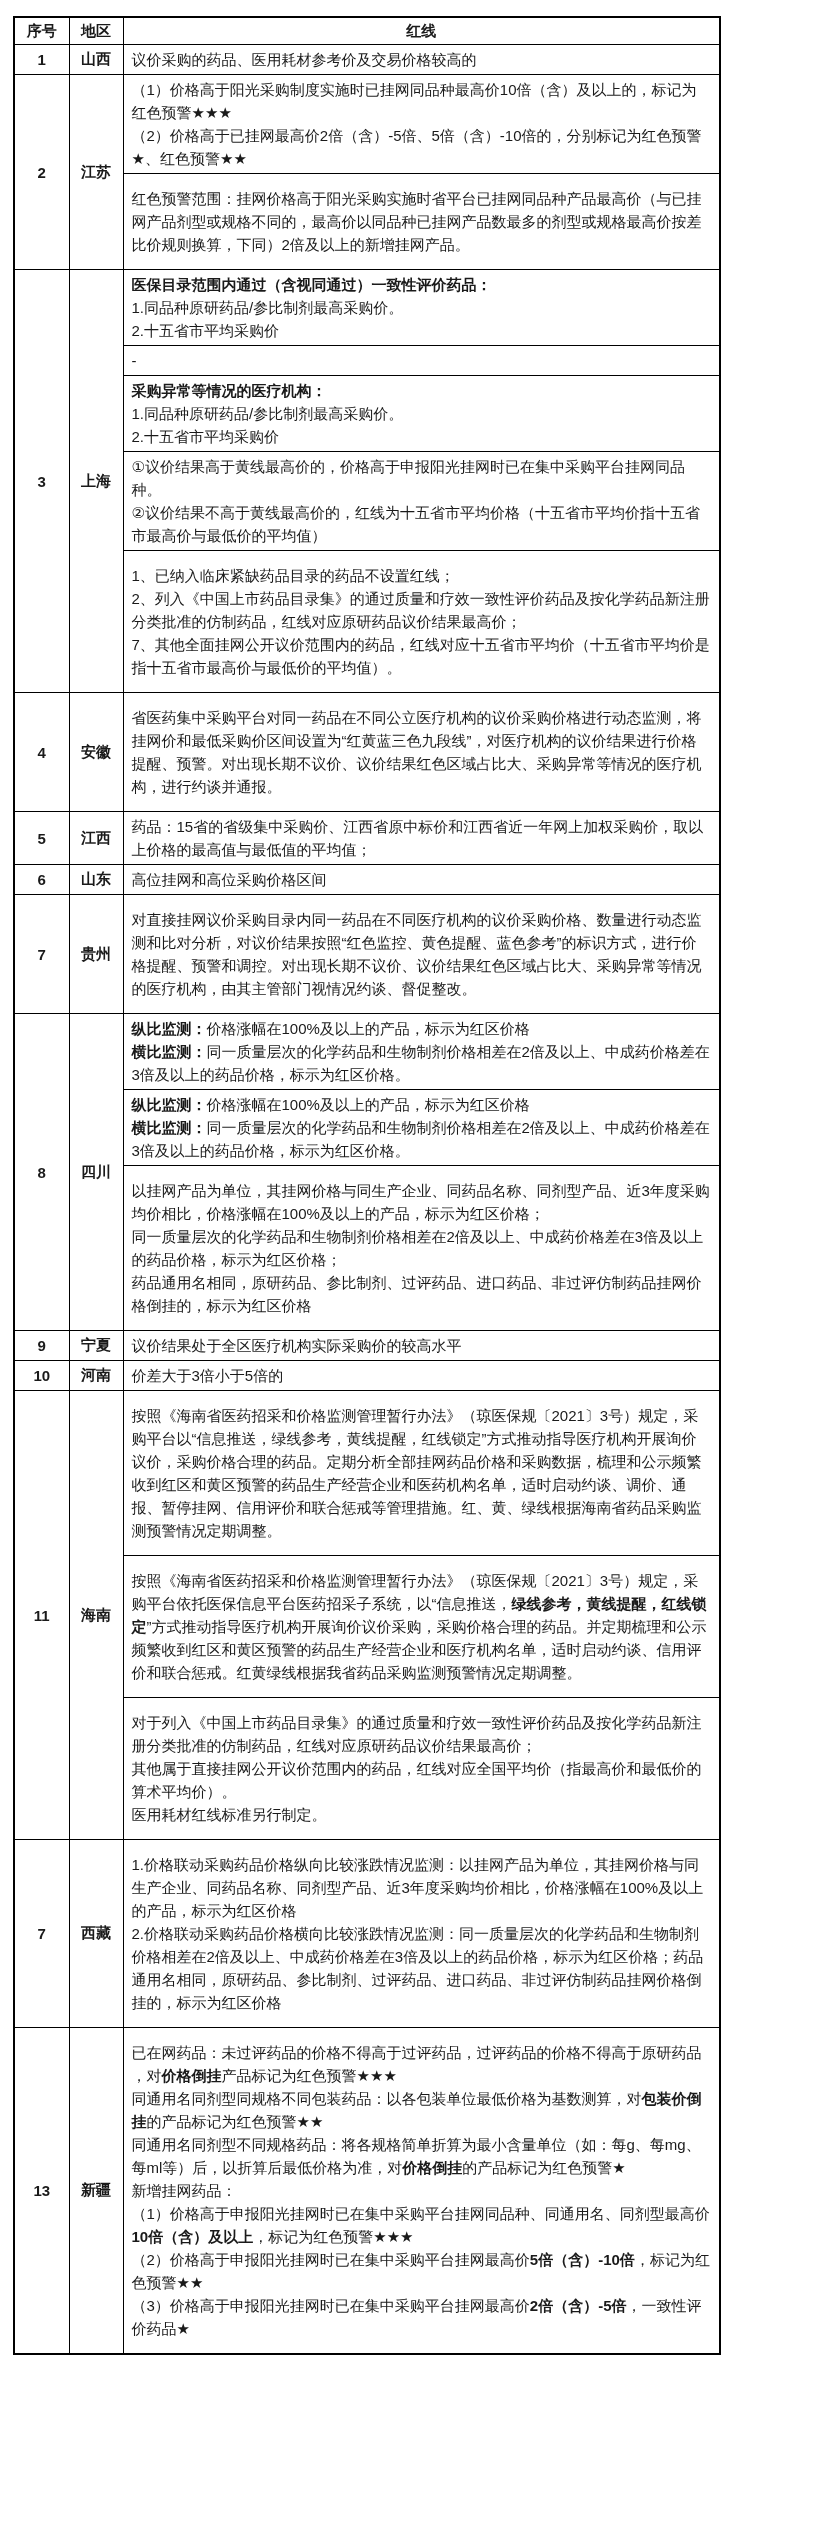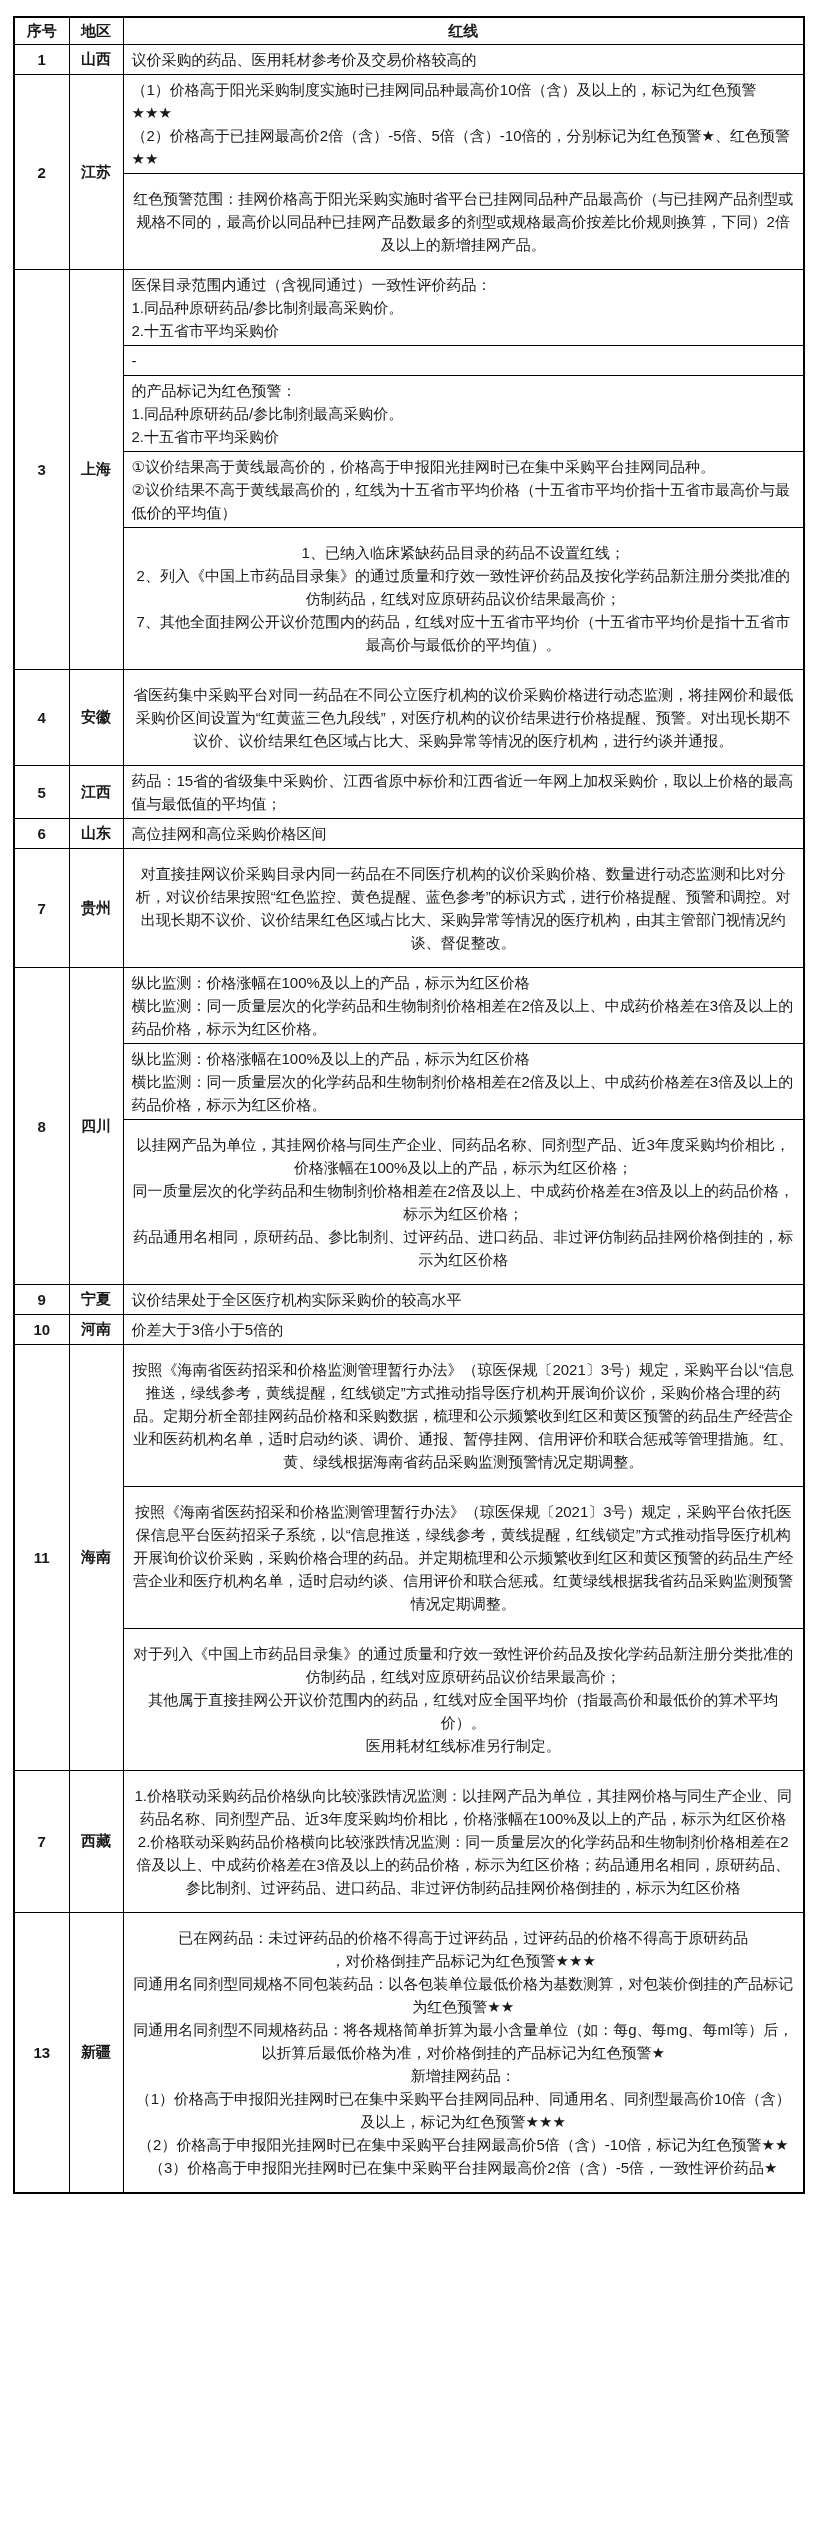--- a/index.html
+++ b/index.html
@@ -12,21 +12,21 @@
   }
   .page {
     width: 818px;
     min-height: 2526px;
     box-sizing: border-box;
     padding: 16px 13px 24px 13px;
   }
   table.redline {
     border-collapse: collapse;
     table-layout: fixed;
-    width: 792px;
+    width: 708px;
     border: 2px solid #000;
   }
   table.redline col.c-no { width: 55px; }
   table.redline col.c-region { width: 54px; }
   table.redline th, table.redline td {
     border: 1px solid #000;
     vertical-align: middle;
     box-sizing: border-box;
   }
   table.redline th {
@@ -44,24 +44,23 @@
   }
   td.content-cell {
     font-size: 15px;
     line-height: 23px;
     padding: 3px 8px;
     text-align: left;
   }
   td.content-cell.pad {
     padding-top: 13px;
     padding-bottom: 13px;
-    text-align: center;
   }
   .para { margin: 0; }
-  .bd { font-weight: normal; }
+  .bd { font-weight: bold; }
 </style>
 </head>
 <body>
 
 <div class="page">
   <table class="redline">
     <colgroup>
       <col class="c-no">
       <col class="c-region">
       <col class="c-redline">
@@ -103,21 +102,21 @@
             <div class="para"><span>2.十五省市平均采购价</span></div>
           </td>
         </tr>
         <tr>
           <td class="content-cell">
             <div class="para"><span>-</span></div>
           </td>
         </tr>
         <tr>
           <td class="content-cell">
-            <div class="para"><span class="bd">的产品标记为红色预警：</span></div>
+            <div class="para"><span class="bd">采购异常等情况的医疗机构：</span></div>
             <div class="para"><span>1.同品种原研药品/参比制剂最高采购价。</span></div>
             <div class="para"><span>2.十五省市平均采购价</span></div>
           </td>
         </tr>
         <tr>
           <td class="content-cell">
             <div class="para"><span>①议价结果高于黄线最高价的，价格高于申报阳光挂网时已在集中采购平台挂网同品种。</span></div>
             <div class="para"><span>②议价结果不高于黄线最高价的，红线为十五省市平均价格（十五省市平均价指十五省市最高价与最低价的平均值）</span></div>
           </td>
         </tr>

